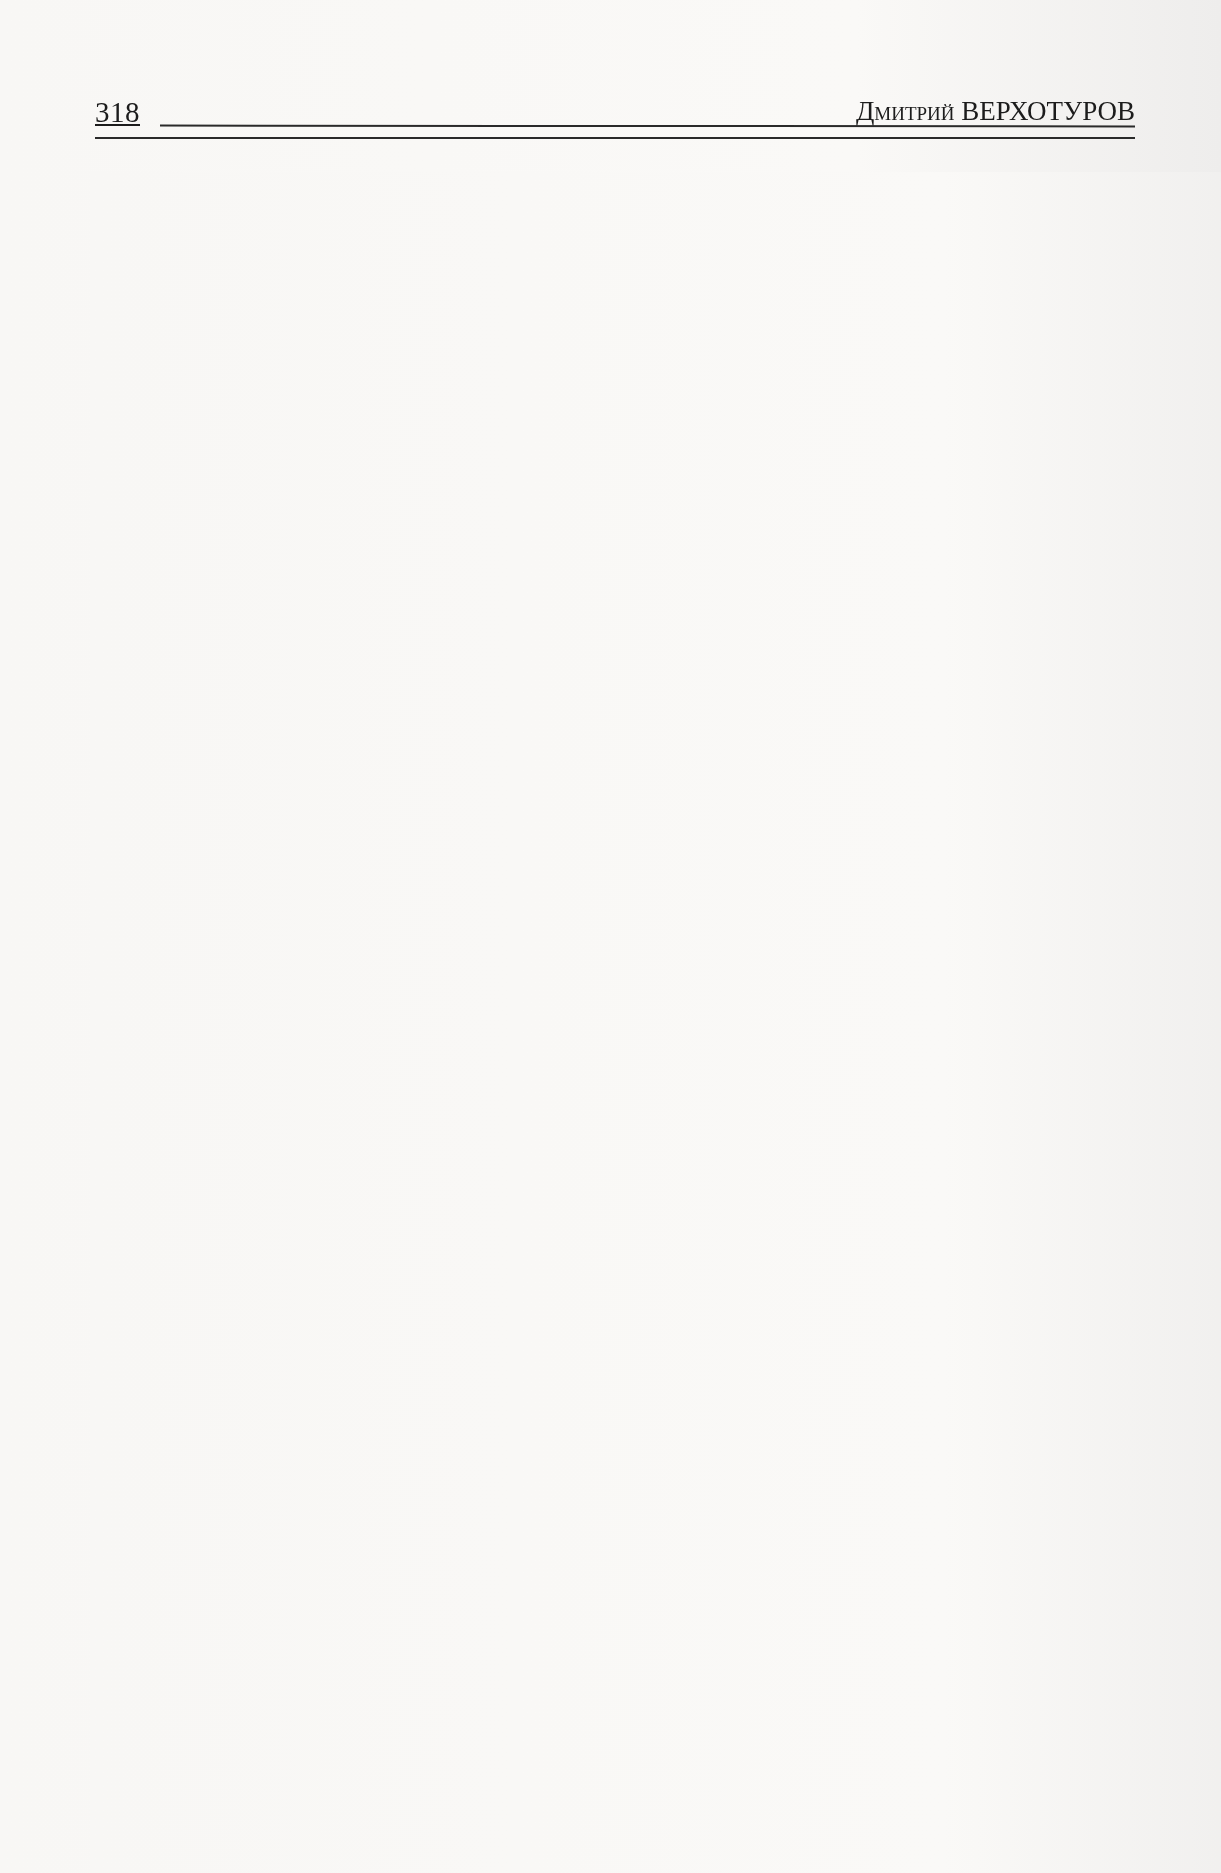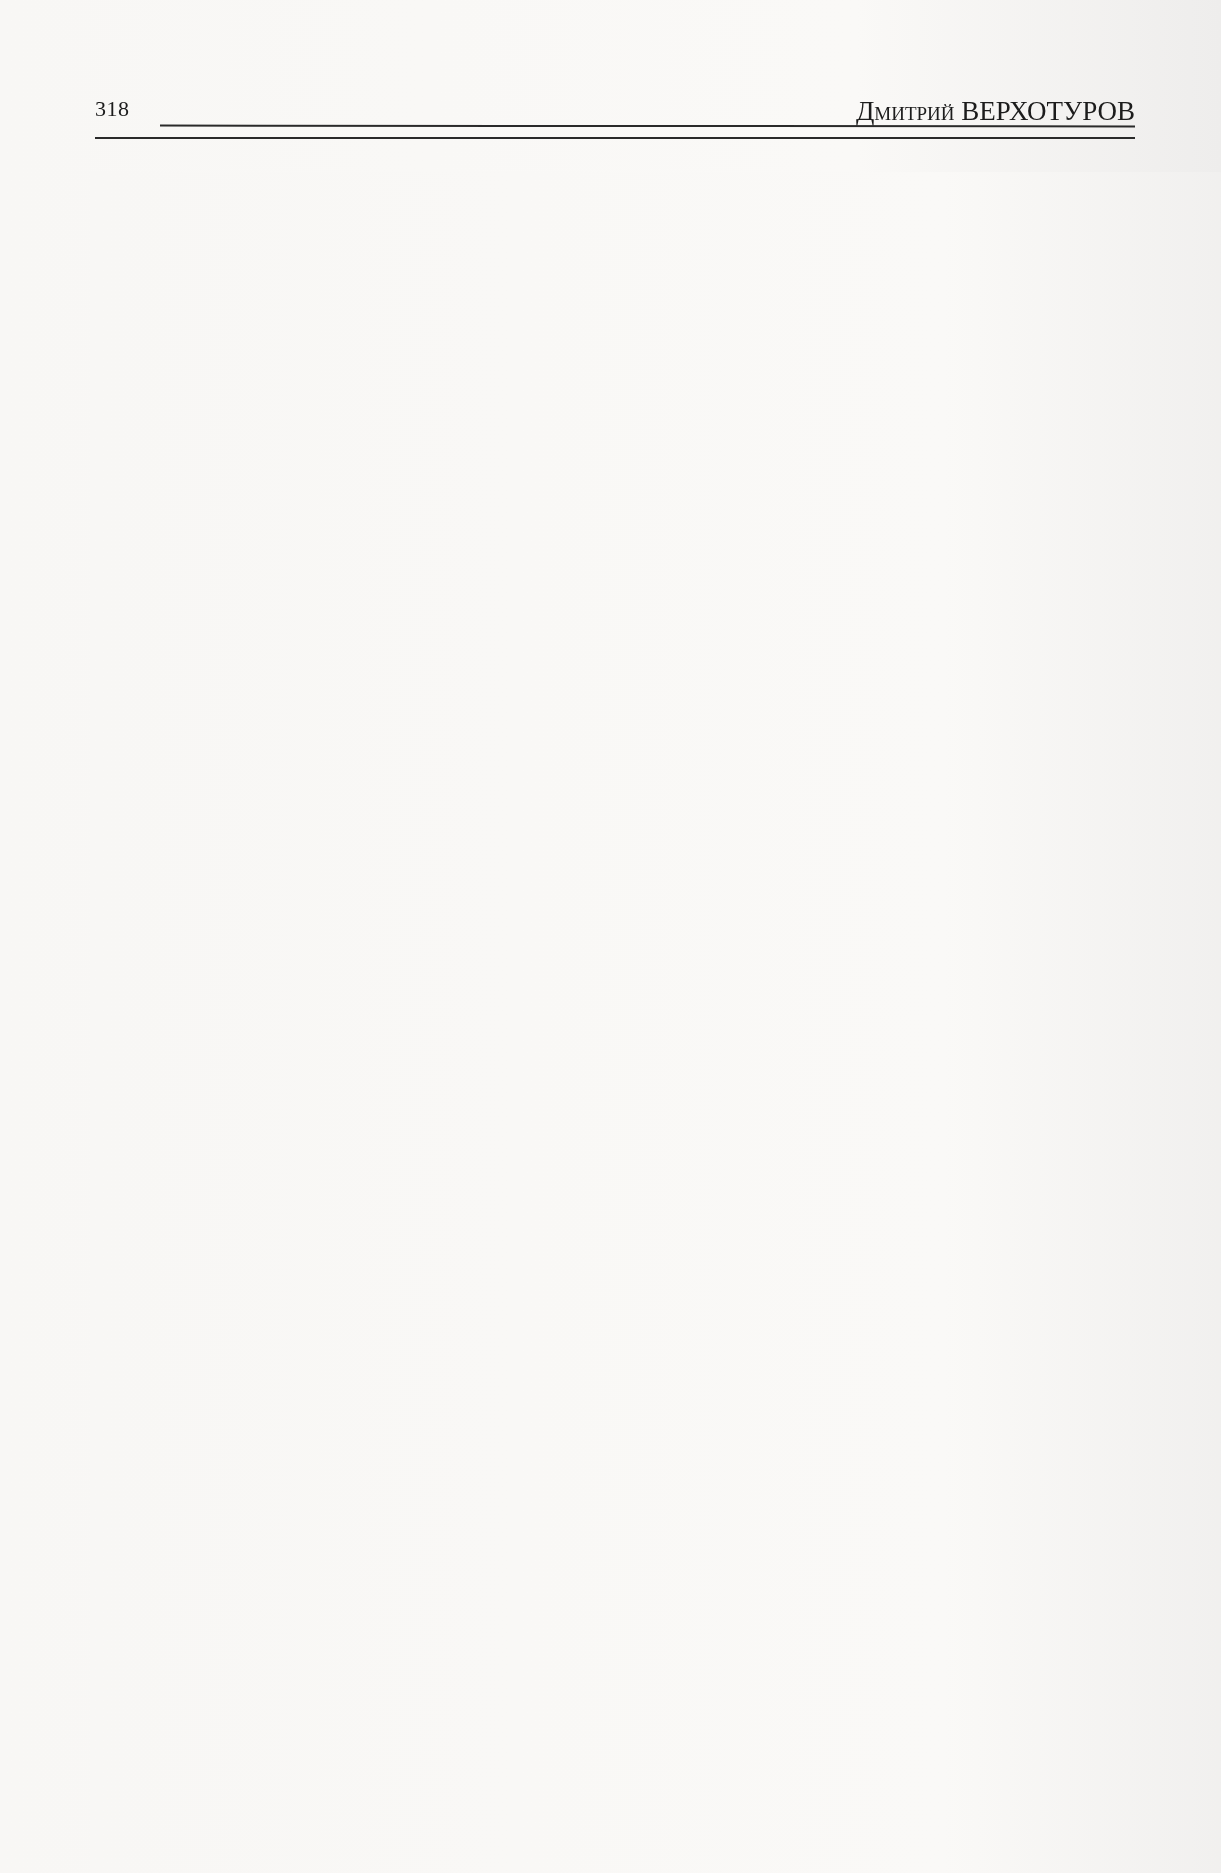--- a/index.html
+++ b/index.html
@@ -15,21 +15,21 @@
       position: absolute;
       left: 0; top: 0; width: 1221px; height: 1873px;
       background: linear-gradient(to right, #f8f7f5 0%, #faf9f7 70%, #eeedec 100%);
     }
     .header {
       position: absolute;
       left: 95px; top: 96px; width: 1040px; height: 40px;
     }
     .page-number {
       position: absolute; left: 0; top: 0;
-      font-size: 22px; letter-spacing: 0.5px;
+      font-size: 29px; letter-spacing: 0.5px; text-decoration: underline;
     }
     .running-head {
       position: absolute; right: 0; top: 0;
       font-size: 27px; white-space: nowrap; margin-left: 8px;
     }
     .running-head .smallcaps { font-variant: small-caps; font-size: 27px; }
     .rule {
       position: absolute; height: 2px; background: #2a2a2a;
     }
     .toc {

